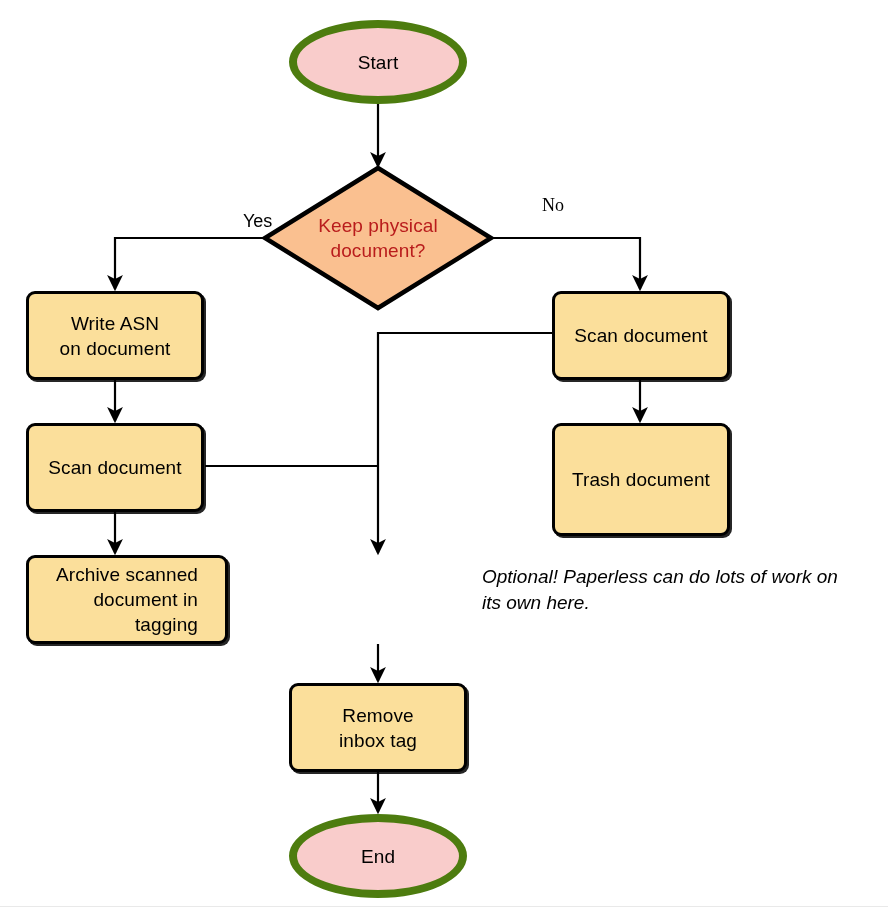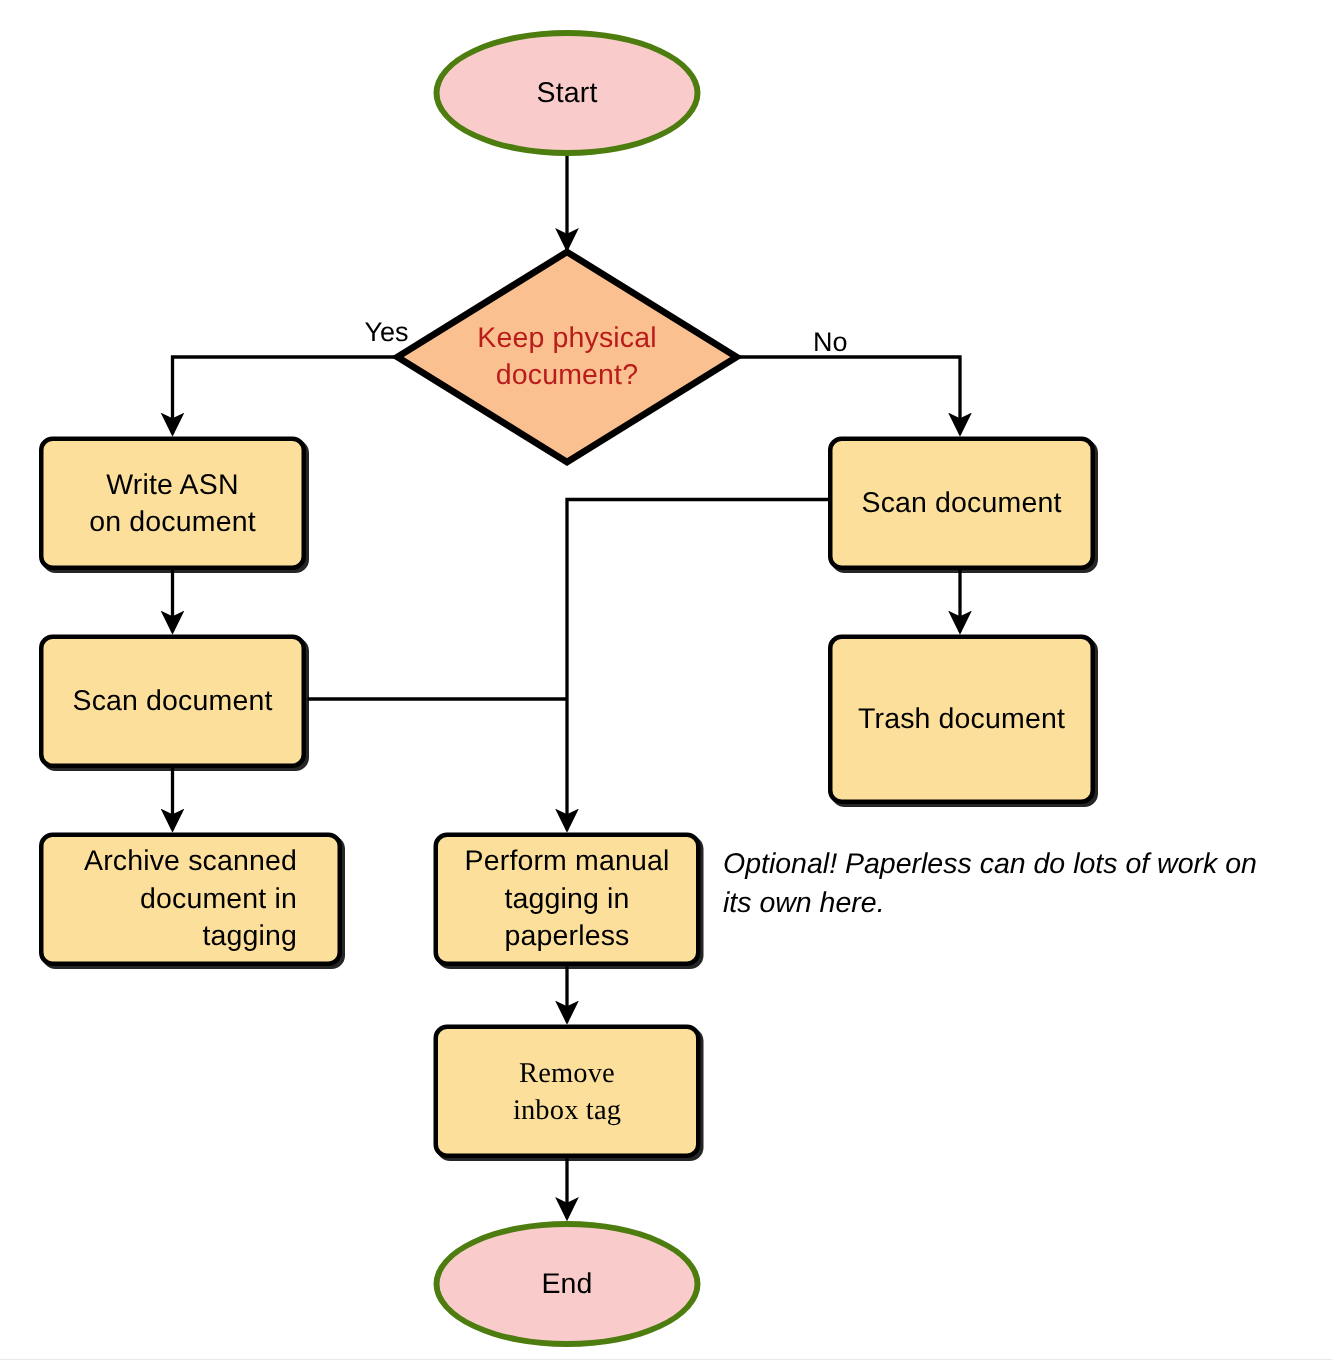--- a/index.html
+++ b/index.html
@@ -38,21 +38,21 @@
     line-height: 25px;
     letter-spacing: 0.1px;
   }
   .node-process {
     border: 3px solid #000000;
     border-radius: 9px;
     background: #fbdf9b;
     box-shadow: 2px 2px 0 rgba(0,0,0,0.85);
   }
   .node-terminal {
-    border: 4px solid #4d7c0f;
+    border: 8px solid #4d7c0f;
     border-radius: 50%;
     background: #f9cccb;
   }
   .node-decision {
     background: transparent;
     border: none;
   }
   .node-decision .decision-label {
     position: relative;
     z-index: 2;
@@ -125,21 +125,21 @@
   </div>
 
   <div class="node node-decision" style="left:265px; top:168px; width:226px; height:140px;">
     <div class="decision-label">
       <div>Keep physical</div>
       <div>document?</div>
     </div>
   </div>
 
   <div class="edge-label" style="left:210px; top:211px;">Yes</div>
-  <div class="edge-label" style="left:509px; top:218px;">No</div>
+  <div class="edge-label" style="left:509px; top:195px;font-family:Liberation Serif, serif;">No</div>
 
   <div class="node node-process" style="left:26px; top:291px; width:178px; height:89px;">
     <div>
       <div>Write ASN</div>
       <div>on document</div>
     </div>
   </div>
 
   <div class="node node-process" style="left:26px; top:423px; width:178px; height:89px;">
     <span>Scan document</span>
@@ -154,29 +154,22 @@
   </div>
 
   <div class="node node-process" style="left:552px; top:291px; width:178px; height:89px;">
     <span>Scan document</span>
   </div>
 
   <div class="node node-process" style="left:552px; top:423px; width:178px; height:113px;">
     <span>Trash document</span>
   </div>
 
-  <div class="node node-process" style="left:289px; top:555px; width:178px; height:89px;">
-    <div>
-      <div>Perform manual</div>
-      <div>tagging in</div>
-      <div>paperless</div>
-    </div>
-  </div>
 
-  <div class="node node-process" style="left:289px; top:683px; width:178px; height:89px;font-family:Liberation Serif, serif;">
+  <div class="node node-process" style="left:289px; top:683px; width:178px; height:89px;">
     <div>
       <div>Remove</div>
       <div>inbox tag</div>
     </div>
   </div>
 
   <div class="node node-terminal" style="left:289px; top:814px; width:178px; height:84px;">
     <span>End</span>
   </div>
 

